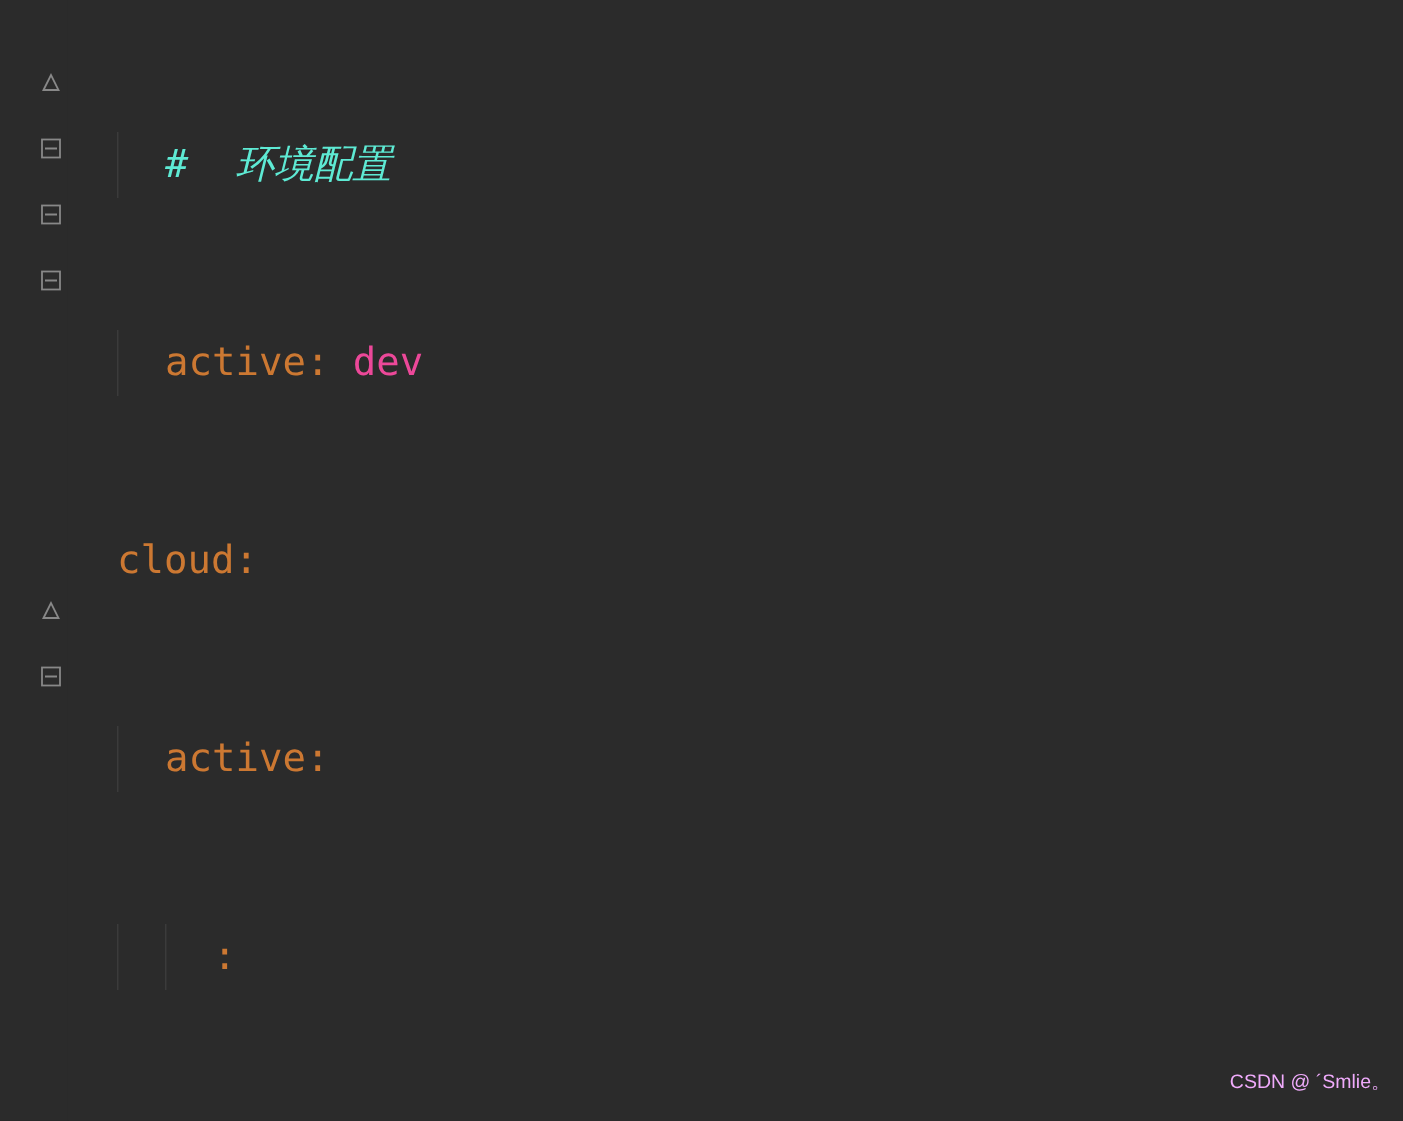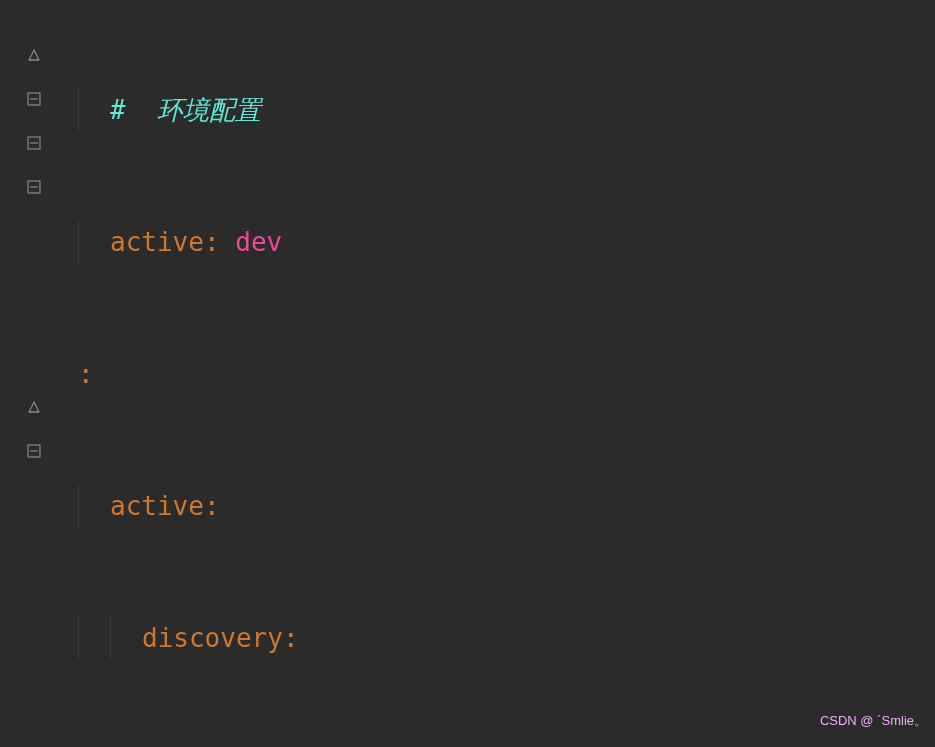--- a/index.html
+++ b/index.html
@@ -106,23 +106,23 @@
     <svg width="14" height="14" viewBox="0 0 14 14">
         <rect x="1" y="1" width="12" height="12" fill="none" stroke="#888" stroke-width="1.2"></rect>
         <line x1="3" y1="7" x2="11" y2="7" stroke="#888" stroke-width="1.2"></line>
       </svg>
   </div>
 </div>
 
 <div class="code">
   <div class="line"><span class="pad" style="width:32px"></span><span class="indent-guide"></span><span class="pad" style="width:31px"></span><span class="comment-green">#  环境配置</span></div>
   <div class="line"><span class="pad" style="width:32px"></span><span class="indent-guide"></span><span class="pad" style="width:31px"></span><span class="key">active</span><span class="colon">: </span><span class="value">dev</span></div>
-  <div class="line"><span class="pad" style="width:32px"></span><span class="colon">:</span></div>
+  <div class="line"><span class="pad" style="width:32px"></span><span class="key">cloud</span><span class="colon">:</span></div>
   <div class="line"><span class="pad" style="width:32px"></span><span class="indent-guide"></span><span class="pad" style="width:31px"></span><span class="key">active</span><span class="colon">:</span></div>
-  <div class="line"><span class="pad" style="width:32px"></span><span class="indent-guide"></span><span class="pad" style="width:31px"></span><span class="indent-guide"></span><span class="pad" style="width:31px"></span><span class="key">discovery</span><span class="colon">:</span></div>
+  <div class="line"><span class="pad" style="width:32px"></span><span class="indent-guide"></span><span class="pad" style="width:31px"></span><span class="indent-guide"></span><span class="pad" style="width:31px"></span><span class="colon">:</span></div>
   
   
   
   
   
   
   
   
   
   

